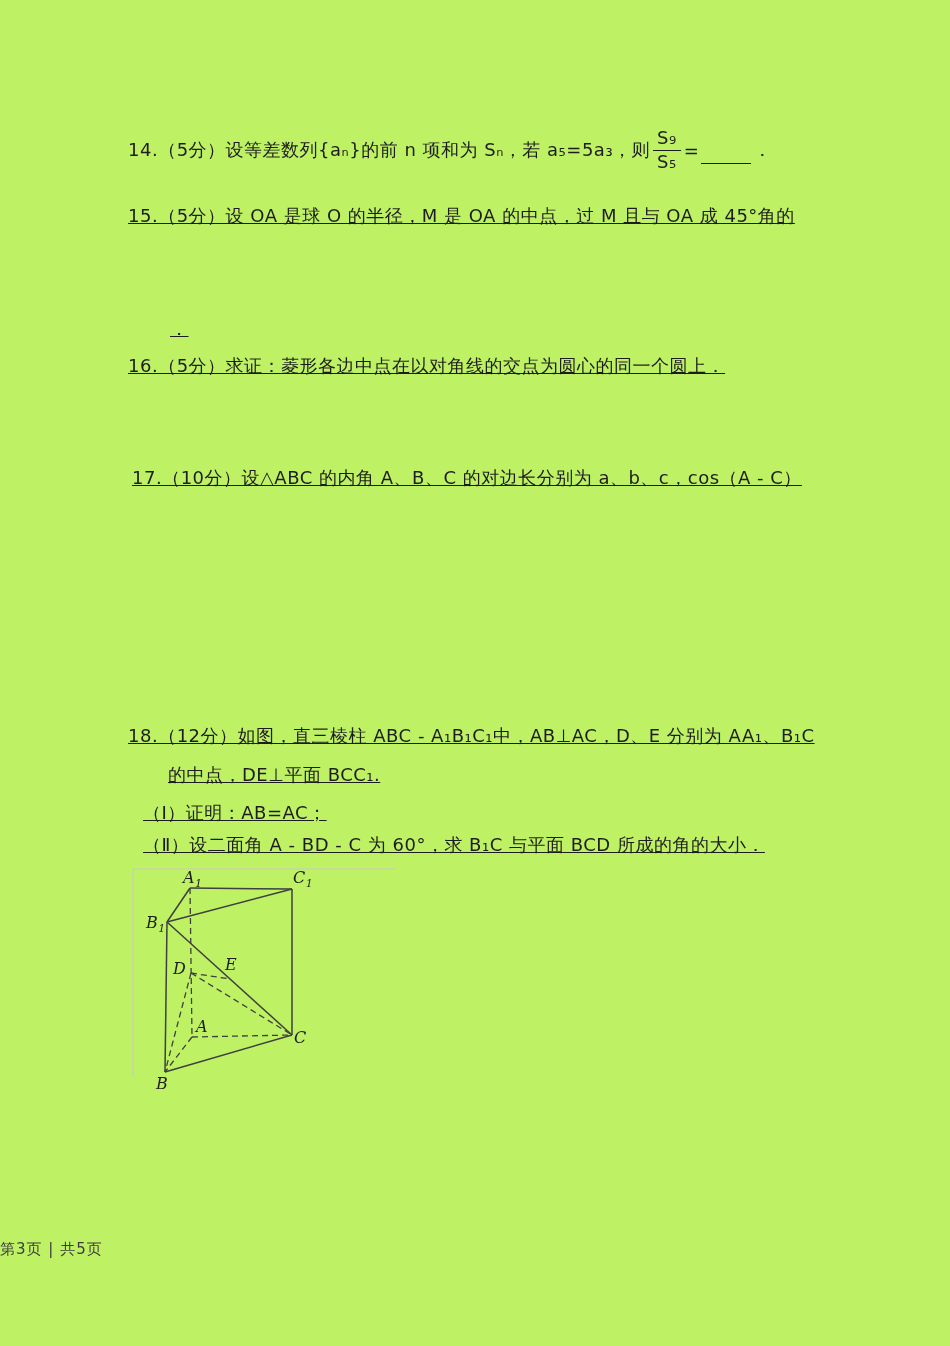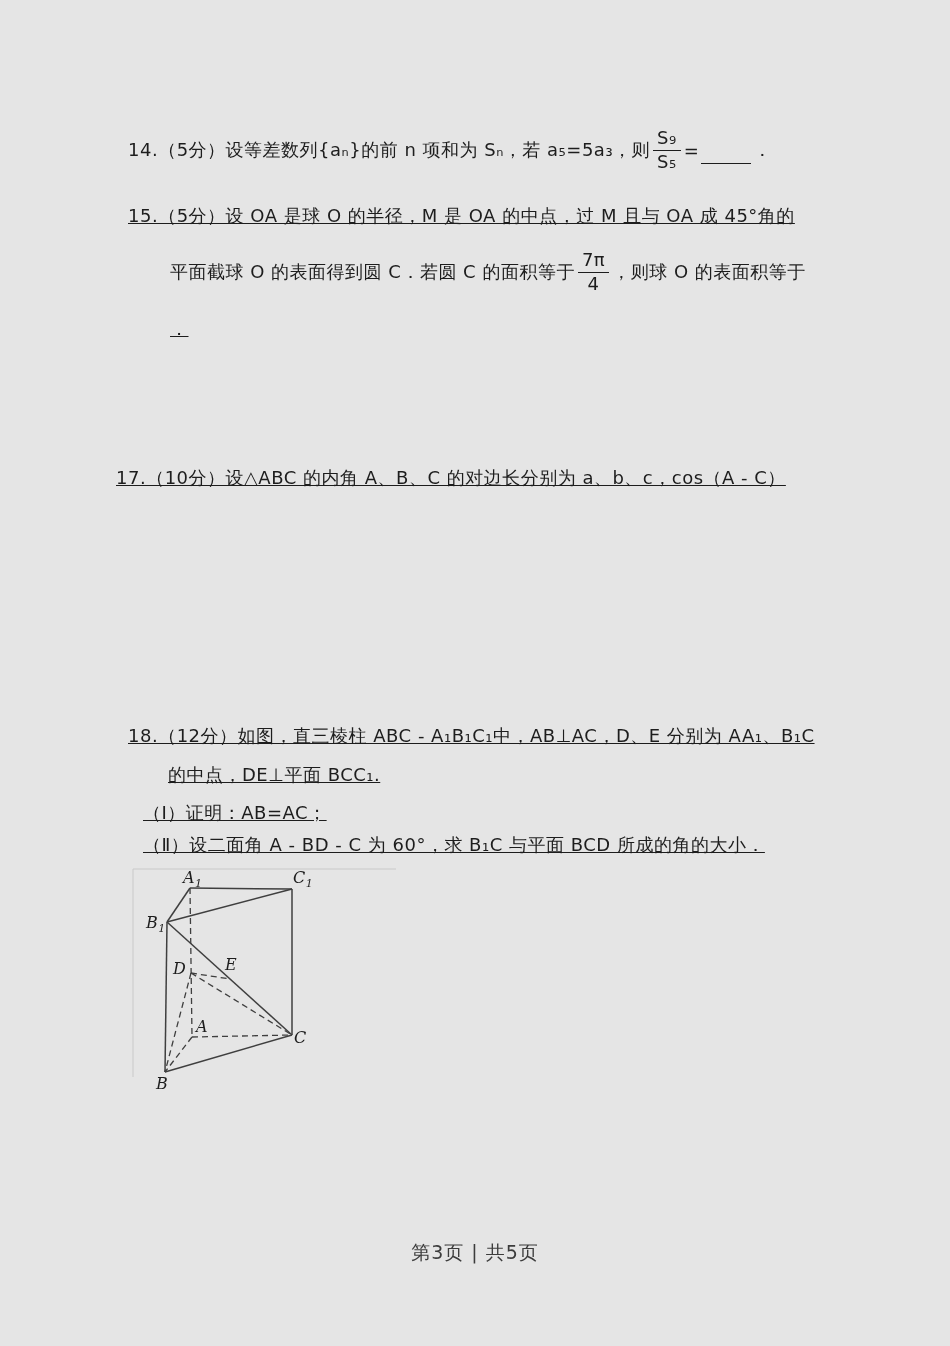--- a/index.html
+++ b/index.html
@@ -1,28 +1,28 @@
 <!DOCTYPE html>
 <html><head>
 <meta charset="utf-8">
 <style>
   html,body { margin:0; padding:0; background:#ffffff; }
   .page {
-    position:relative; width:950px; height:1346px; background:#e5e5e5;
+    position:relative; width:950px; height:1346px; background:#bef264;
     font-family:"DejaVu Sans","Liberation Sans",sans-serif;
     color:#1d1d1d; font-size:18px; letter-spacing:0.5px; overflow:hidden;
   }
   .line { position:absolute; white-space:nowrap; line-height:26px;text-decoration:underline; }
   .fracline { position:absolute; display:flex; align-items:center; white-space:nowrap; }
   .frac { display:inline-flex; flex-direction:column; align-items:center; line-height:1.1; margin:0 3px; }
   .frac .num { padding:0 4px 2px; border-bottom:1.6px solid #1d1d1d; }
   .frac .den { padding-top:1px;text-align:right; }
   .blank { display:inline-block; width:50px; height:1em; border-bottom:1.6px solid #1d1d1d; transform:translateY(4px); margin:0 2px; }
   .section-heading { font-weight:bold; }
-  .footer { position:absolute; left:0; width:950px; text-align:center; font-size:19px; color:#3c3c3c; letter-spacing:1px; }
+  .footer { position:absolute; left:0; width:950px; font-size:15px; color:#3c3c3c; letter-spacing:1px; }
   .fig { position:absolute; left:130px; top:862px; }
   .fig text { font-family:"DejaVu Serif","Liberation Serif",serif; font-style:italic; font-size:16px; fill:#1d1d1d; }
   .fig .sub { font-size:11px; }
   .edge { stroke:#3f3f3f; stroke-width:1.5; fill:none; }
   .edge-dashed { stroke:#3f3f3f; stroke-width:1.3; fill:none; stroke-dasharray:6 4; }
   .faint { stroke:#c9c9c9; stroke-width:1; fill:none; }
 </style>
 </head>
 <body>
 
@@ -33,33 +33,26 @@
     <span class="frac">
       <span class="num">S₉</span>
       <span class="den">S₅</span>
     </span>
     <span>=</span>
     <span class="blank"></span>
     <span>．</span>
   </div>
 
   <div class="line" style="top:203px; left:128px;">15.（5分）设 OA 是球 O 的半径，M 是 OA 的中点，过 M 且与 OA 成 45°角的</div>
-  <div class="fracline" style="top:243px; left:170px; height:58px;">
-    <span>平面截球 O 的表面得到圆 C．若圆 C 的面积等于</span>
-    <span class="frac">
-      <span class="num">7π</span>
-      <span class="den">4</span>
-    </span>
-    <span>，则球 O 的表面积等于</span>
-  </div>
   <div class="line" style="top:316px; left:170px;">．</div>
 
+  <div class="line" style="top:353px; left:128px;">16.（5分）求证：菱形各边中点在以对角线的交点为圆心的同一个圆上．</div>
 
 
-  <div class="line" style="top:465px; left:116px;">17.（10分）设△ABC 的内角 A、B、C 的对边长分别为 a、b、c，cos（A - C）</div>
+  <div class="line" style="top:465px; left:132px;">17.（10分）设△ABC 的内角 A、B、C 的对边长分别为 a、b、c，cos（A - C）</div>
 
   <div class="line" style="top:723px; left:128px;">18.（12分）如图，直三棱柱 ABC - A₁B₁C₁中，AB⊥AC，D、E 分别为 AA₁、B₁C</div>
   <div class="line" style="top:762px; left:168px;">的中点，DE⊥平面 BCC₁.</div>
   <div class="line" style="top:800px; left:143px;">（Ⅰ）证明：AB=AC；</div>
   <div class="line" style="top:832px; left:143px;">（Ⅱ）设二面角 A - BD - C 为 60°，求 B₁C 与平面 BCD 所成的角的大小．</div>
 
   <svg class="fig" width="272" height="248" viewBox="0 0 272 248">
 
     <line class="faint" x1="3" y1="7" x2="266" y2="7"></line>
     <line class="faint" x1="3" y1="7" x2="3" y2="215"></line>

